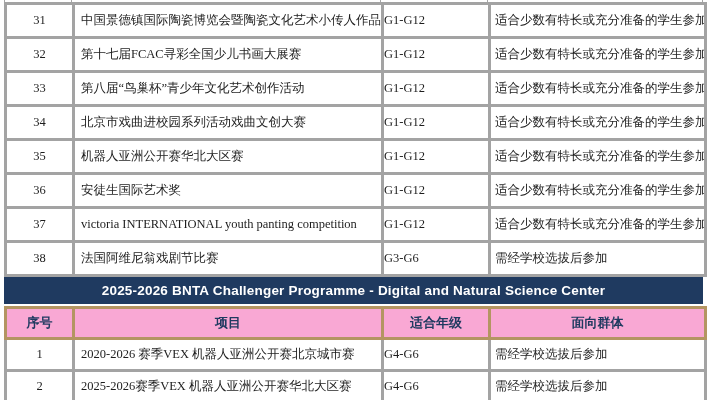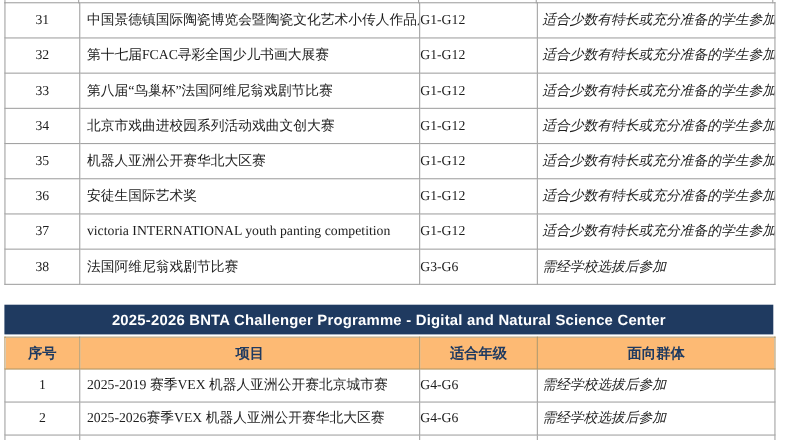--- a/index.html
+++ b/index.html
@@ -5,43 +5,43 @@
   html,body{margin:0;padding:0;background:#ffffff;}
   body{width:715px;height:400px;overflow:hidden;
        font-family:"Liberation Serif","DejaVu Serif",serif;}
   .stage{position:relative;width:715px;height:400px;overflow:hidden;background:#fff;}
 
   
   .stub{position:absolute;top:0;width:1px;height:3px;background:#a6a6a6;}
 
   
   table{border-collapse:collapse;table-layout:fixed;}
-  td{border:1px solid #a3a3a3;font-size:12.5px;color:#1d1d1d;
+  td{border:3px solid #a3a3a3;font-size:12.5px;color:#1d1d1d;
      padding:0;vertical-align:middle;overflow:hidden;white-space:nowrap;}
 
   
   .tbl1{position:absolute;left:4px;top:2px;width:700px;}
   .tbl1 td{height:31px;}
   col.c-no{width:68px;}
   col.c-proj{width:309px;}
   col.c-grade{width:107px;}
   col.c-group{width:216px;}
   td.no{text-align:center;}
   td.proj{padding-left:6px;}
   td.grade{}
-  td.group{padding-left:4px;font-style:italic;}
+  td.group{padding-left:4px;}
 
   
   .sec2-title{position:absolute;left:4px;top:277px;width:699px;height:27px;
       background:#1f3a60;color:#ffffff;text-align:center;line-height:27px;
       font-family:"Liberation Sans","DejaVu Sans",sans-serif;
       font-size:13.5px;font-weight:600;letter-spacing:.2px;overflow:hidden;}
   .tbl2{position:absolute;left:4px;top:306px;width:700px;}
   .tbl2 td{height:29px;}
-  .tbl2 tr.hdr td{background:#fdba74;color:#1f3a60;font-weight:bold;
+  .tbl2 tr.hdr td{background:#f9a8d4;color:#1f3a60;font-weight:bold;
       text-align:center;font-size:13px;height:28px;border-color:#b49562;}
   .tbl2 tr.partial td{height:29px;}
 </style>
 </head>
 <body>
 
 <div class="stage">
 
   <div class="stub" style="left:4px"></div>
   <div class="stub" style="left:71px"></div>
@@ -64,21 +64,21 @@
         <td class="group">适合少数有特长或充分准备的学生参加</td>
       </tr>
       <tr>
         <td class="no">32</td>
         <td class="proj">第十七届FCAC寻彩全国少儿书画大展赛</td>
         <td class="grade">G1-G12</td>
         <td class="group">适合少数有特长或充分准备的学生参加</td>
       </tr>
       <tr>
         <td class="no">33</td>
-        <td class="proj">第八届“鸟巢杯”法国阿维尼翁戏剧节比赛</td>
+        <td class="proj">第八届“鸟巢杯”青少年文化艺术创作活动</td>
         <td class="grade">G1-G12</td>
         <td class="group">适合少数有特长或充分准备的学生参加</td>
       </tr>
       <tr>
         <td class="no">34</td>
         <td class="proj">北京市戏曲进校园系列活动戏曲文创大赛</td>
         <td class="grade">G1-G12</td>
         <td class="group">适合少数有特长或充分准备的学生参加</td>
       </tr>
       <tr>
@@ -119,21 +119,21 @@
       </colgroup>
     <tbody>
       <tr class="hdr">
         <td>序号</td>
         <td>项目</td>
         <td>适合年级</td>
         <td>面向群体</td>
       </tr>
       <tr>
         <td class="no">1</td>
-        <td class="proj">2025-2019 赛季VEX 机器人亚洲公开赛北京城市赛</td>
+        <td class="proj">2020-2026 赛季VEX 机器人亚洲公开赛北京城市赛</td>
         <td class="grade">G4-G6</td>
         <td class="group">需经学校选拔后参加</td>
       </tr>
       <tr>
         <td class="no">2</td>
         <td class="proj">2025-2026赛季VEX 机器人亚洲公开赛华北大区赛</td>
         <td class="grade">G4-G6</td>
         <td class="group">需经学校选拔后参加</td>
       </tr>
       <tr class="partial">

